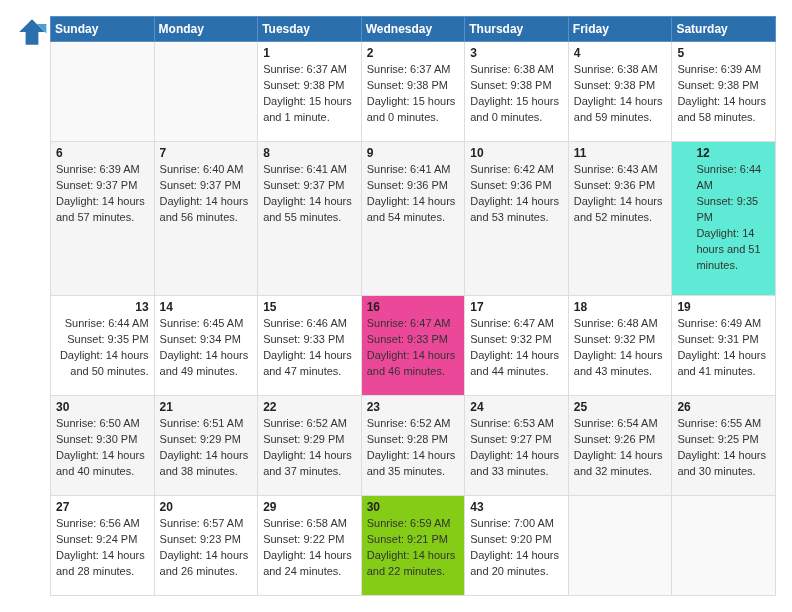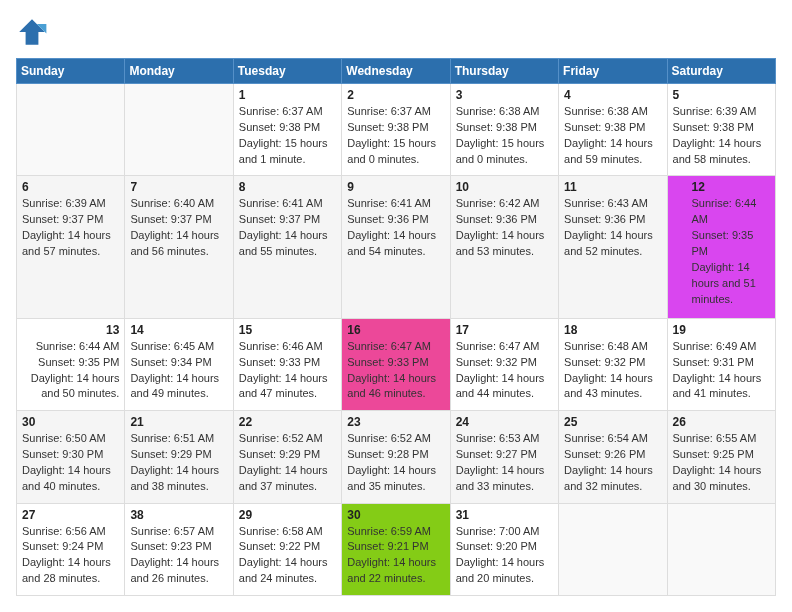--- a/index.html
+++ b/index.html
@@ -8,21 +8,21 @@
       height: 612px;
       font-family: Arial, sans-serif;
       background: #fff;
       overflow: hidden;
     }
     .page {
       width: 792px;
       height: 612px;
       padding: 16px;
       display: flex;
-      flex-direction: column;
+      flex-direction: row;
     }
     .header {
       display: flex;
       justify-content: space-between;
       align-items: flex-start;
       margin-bottom: 10px;
     }
     .logo {
       display: flex;
       align-items: center;
@@ -171,21 +171,21 @@
             <div class="day-info">Sunrise: 6:41 AM<br>Sunset: 9:36 PM<br>Daylight: 14 hours and 54 minutes.</div>
           </td>
           <td style="background-color: rgb(245, 245, 245);">
             <span class="day-num">10</span>
             <div class="day-info">Sunrise: 6:42 AM<br>Sunset: 9:36 PM<br>Daylight: 14 hours and 53 minutes.</div>
           </td>
           <td style="background-color: rgb(245, 245, 245);">
             <span class="day-num">11</span>
             <div class="day-info">Sunrise: 6:43 AM<br>Sunset: 9:36 PM<br>Daylight: 14 hours and 52 minutes.</div>
           </td>
-          <td style="background-color: #d946ef; padding-left: 24px;">
+          <td style="background-color: #5eead4; padding-left: 24px;">
             <span class="day-num">12</span>
             <div class="day-info">Sunrise: 6:44 AM<br>Sunset: 9:35 PM<br>Daylight: 14 hours and 51 minutes.</div>
           </td>
         </tr>
         <tr>
           <td style="background-color: rgb(255, 255, 255); text-align: right;">
             <span class="day-num">13</span>
             <div class="day-info">Sunrise: 6:44 AM<br>Sunset: 9:35 PM<br>Daylight: 14 hours and 50 minutes.</div>
           </td>
           <td style="background-color: rgb(255, 255, 255);">
@@ -242,33 +242,33 @@
             <span class="day-num">26</span>
             <div class="day-info">Sunrise: 6:55 AM<br>Sunset: 9:25 PM<br>Daylight: 14 hours and 30 minutes.</div>
           </td>
         </tr>
         <tr>
           <td style="background-color: rgb(255, 255, 255); margin-top: 16px;">
             <span class="day-num">27</span>
             <div class="day-info">Sunrise: 6:56 AM<br>Sunset: 9:24 PM<br>Daylight: 14 hours and 28 minutes.</div>
           </td>
           <td style="background-color: rgb(255, 255, 255);">
-            <span class="day-num">38</span>
+            <span class="day-num">20</span>
             <div class="day-info">Sunrise: 6:57 AM<br>Sunset: 9:23 PM<br>Daylight: 14 hours and 26 minutes.</div>
           </td>
           <td style="background-color: rgb(255, 255, 255);">
             <span class="day-num">29</span>
             <div class="day-info">Sunrise: 6:58 AM<br>Sunset: 9:22 PM<br>Daylight: 14 hours and 24 minutes.</div>
           </td>
           <td style="background-color: #84cc16;">
             <span class="day-num">30</span>
             <div class="day-info">Sunrise: 6:59 AM<br>Sunset: 9:21 PM<br>Daylight: 14 hours and 22 minutes.</div>
           </td>
           <td style="background-color: rgb(255, 255, 255);">
-            <span class="day-num">31</span>
+            <span class="day-num">43</span>
             <div class="day-info">Sunrise: 7:00 AM<br>Sunset: 9:20 PM<br>Daylight: 14 hours and 20 minutes.</div>
           </td>
           <td class="empty-cell"></td>
           <td class="empty-cell"></td>
         </tr>
       </tbody>
   </table>
 </div>
 
 </body></html>

